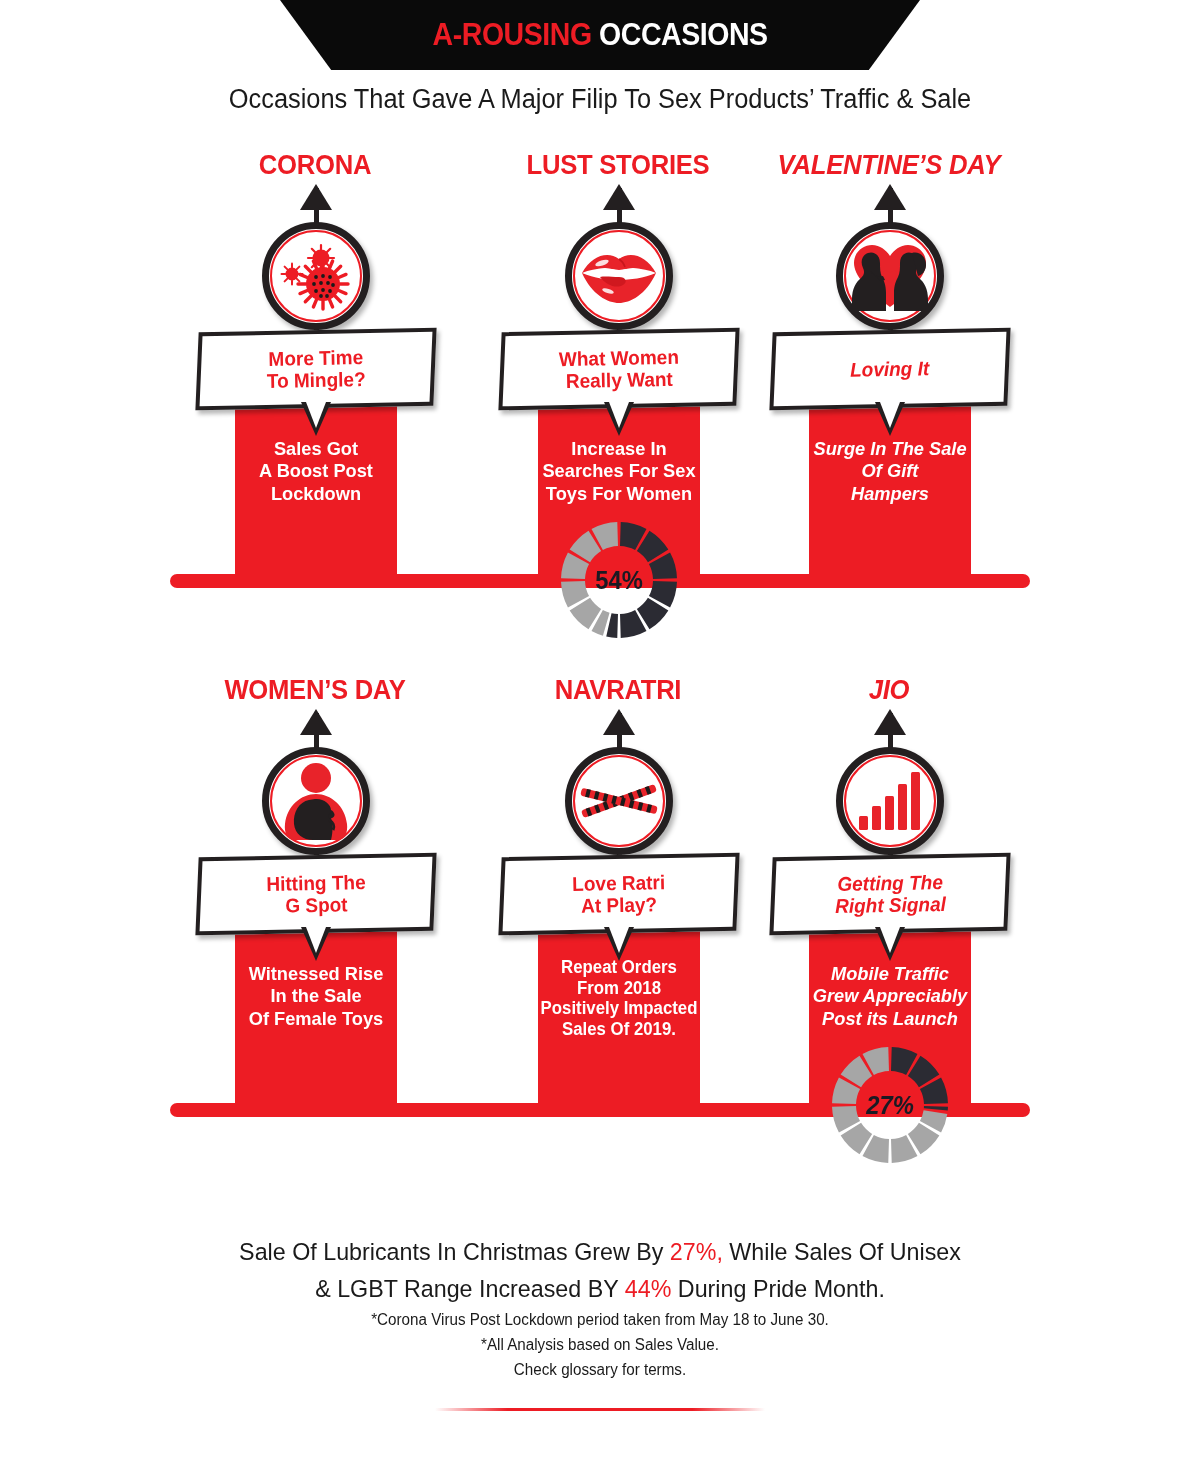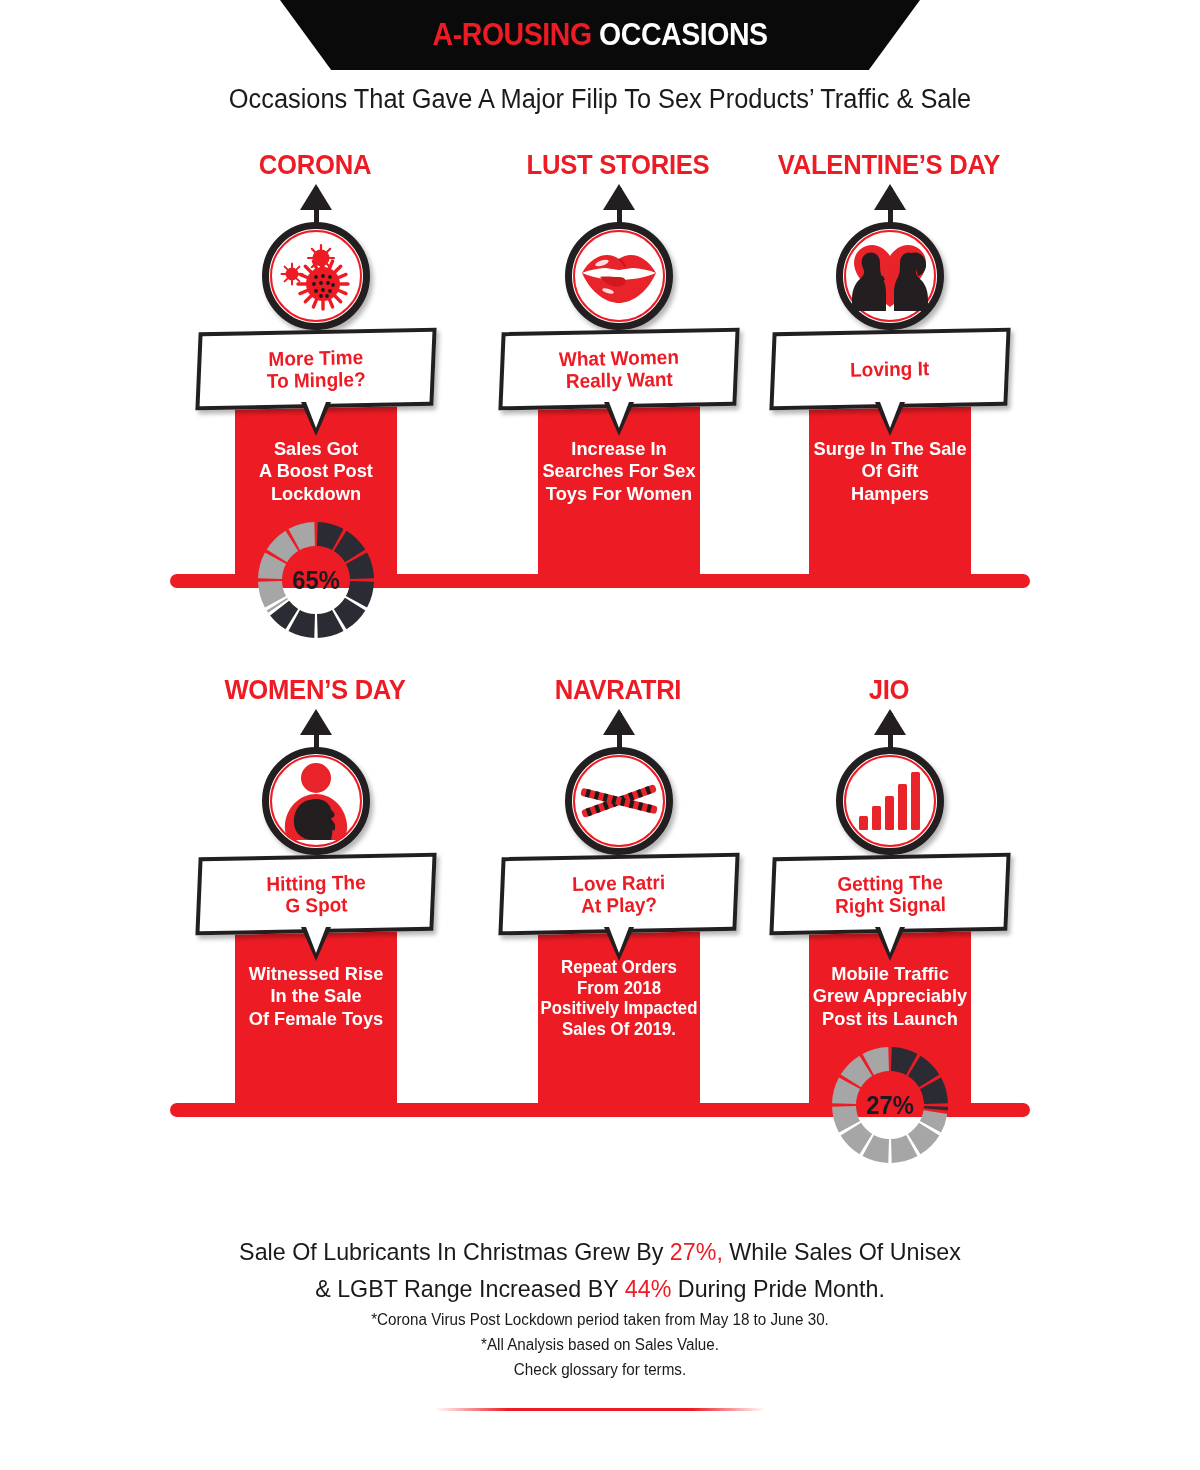--- a/index.html
+++ b/index.html
@@ -43,21 +43,21 @@
   .baseline {
     position: absolute; left: 170px; width: 860px; height: 14px;
     background: #ed1c24; border-radius: 7px;
   }
   .row-1 .baseline { top: 424px; }
   .row-2 .baseline { top: 428px; }
 
   .col { position: absolute; width: 300px; top: 0; height: 100%; }
   .col-0 { left: 165px; }
   .col-1 { left: 468px; }
-  .col-2 { left: 739px; }
+  .col-2 { left: 739px; font-style: italic; }
 
   .occ-title {
     position: absolute; top: 0; left: 0; width: 300px;
     text-align: center;
     color: #ed1c24; font-weight: bold; font-size: 27px;
     letter-spacing: -0.3px;
     transform: scaleX(0.95);
     white-space: nowrap;
   }
 
@@ -262,66 +262,66 @@
       </svg>
     </div>
     <div class="bubble">
       <div class="bubble-text">More Time
 To Mingle?</div>
     </div>
     <div class="bubble-tail"></div>
     <div class="col-desc">Sales Got
 A Boost Post
 Lockdown</div>
+  </div>
+
+  <div class="col col-1">
+    <div class="occ-title">LUST STORIES</div>
+    <div class="arrow-head"></div>
+    <div class="arrow-stem"></div>
+    <div class="red-col"></div>
+    <div class="icon-circle">
+      <svg width="82" height="58" viewBox="0 0 82 58">
+        <path d="M4 26 C14 8, 30 4, 41 12 C52 4, 68 8, 78 26 C68 48, 52 56, 41 56 C30 56, 14 48, 4 26 Z" fill="#e8232a"></path>
+        <path d="M4 26 C16 21, 30 20, 41 24 C52 20, 66 21, 78 26 C66 31, 52 33, 41 33 C30 33, 16 31, 4 26 Z" fill="#ffffff"></path>
+        <path d="M14 26 L20 22 L27 21 L34 22 L41 23 L48 22 L55 21 L62 22 L68 26 Z" fill="#ffffff"></path>
+        <path d="M22 30 C28 38, 38 42, 45 38 C50 35, 48 30, 41 30 C34 30, 27 29, 22 30 Z" fill="#d0181f"></path>
+        <g fill="#ffffff" opacity="0.85">
+          <ellipse cx="24" cy="16" rx="7" ry="2.6" transform="rotate(-18 24 16)"></ellipse>
+          <ellipse cx="30" cy="44" rx="6" ry="2.2" transform="rotate(18 30 44)"></ellipse>
+        </g>
+        <path d="M41 12 C44 14, 46 17, 47 20" stroke="#c8151c" stroke-width="1.6" fill="none"></path>
+      </svg>
+    </div>
+    <div class="bubble">
+      <div class="bubble-text">What Women
+Really Want</div>
+    </div>
+    <div class="bubble-tail"></div>
+    <div class="col-desc">Increase In
+Searches For Sex
+Toys For Women</div>
     <div class="donut">
       <svg width="120" height="120" viewBox="0 0 120 120">
           <path d="M61.720642156936435 2.0255281130757297 A58 58 0 0 1 87.49711612473274 8.932313496468602 L76.11899910760195 30.06376998068849 A34 34 0 0 0 61.00865229889377 26.014964755940944 Z" fill="#2b2b33"></path>
           <path d="M90.47735576219154 10.652955653405037 A58 58 0 0 1 109.34704434659497 29.522644237808468 L88.92757772041774 42.133963863542895 A34 34 0 0 0 77.8660361364571 31.072422279582263 Z" fill="#2b2b33"></path>
           <path d="M111.0676865035314 32.50288387526726 A58 58 0 0 1 117.97447188692428 58.27935784306358 L93.98503524405905 58.991347701106235 A34 34 0 0 0 89.93623001931151 43.88100089239805 Z" fill="#2b2b33"></path>
           <path d="M117.97447188692428 61.72064215693642 A58 58 0 0 1 111.0676865035314 87.49711612473274 L89.93623001931151 76.11899910760195 A34 34 0 0 0 93.98503524405905 61.008652298893765 Z" fill="#2b2b33"></path>
           <path d="M109.34704434659497 90.47735576219154 A58 58 0 0 1 90.47735576219154 109.34704434659497 L77.8660361364571 88.92757772041773 A34 34 0 0 0 88.92757772041774 77.8660361364571 Z" fill="#2b2b33"></path>
           <path d="M87.49711612473274 111.0676865035314 A58 58 0 0 1 61.720642156936435 117.97447188692428 L61.00865229889377 93.98503524405905 A34 34 0 0 0 76.11899910760195 89.93623001931151 Z" fill="#2b2b33"></path>
-          <path d="M58.27935784306357 117.97447188692428 A58 58 0 0 1 32.502883875267266 111.0676865035314 L43.88100089239805 89.93623001931151 A34 34 0 0 0 58.99134770110623 93.98503524405905 Z" fill="#2b2b33"></path>
-          <path d="M29.522644237808482 109.34704434659497 A58 58 0 0 1 14.10903508788558 95.4685683307782 L33.098399879105344 80.79191936631825 A34 34 0 0 0 42.1339638635429 88.92757772041774 Z" fill="#2b2b33"></path>
-          <path d="M12.0862989192457 92.68451083837915 A58 58 0 0 1 10.65295565340503 90.47735576219152 L31.07242227958226 77.8660361364571 A34 34 0 0 0 31.91265798714403 79.15988566387743 Z" fill="#a6a6a6"></path>
+          <path d="M58.27935784306357 117.97447188692428 A58 58 0 0 1 47.248920147535415 116.58100354885968 L52.52522905200352 93.16817449415913 A34 34 0 0 0 58.99134770110623 93.98503524405905 Z" fill="#2b2b33"></path>
+          <path d="M43.91575010846208 115.72519094114045 A58 58 0 0 1 32.502883875267266 111.0676865035314 L43.88100089239805 89.93623001931151 A34 34 0 0 0 50.57130178771915 92.6664912413582 Z" fill="#a6a6a6"></path>
+          <path d="M29.522644237808482 109.34704434659497 A58 58 0 0 1 10.65295565340503 90.47735576219152 L31.07242227958226 77.8660361364571 A34 34 0 0 0 42.1339638635429 88.92757772041774 Z" fill="#a6a6a6"></path>
           <path d="M8.932313496468616 87.49711612473277 A58 58 0 0 1 2.0255281130757297 61.72064215693643 L26.014964755940944 61.008652298893765 A34 34 0 0 0 30.063769980688498 76.11899910760197 Z" fill="#a6a6a6"></path>
           <path d="M2.0255281130757297 58.279357843063615 A58 58 0 0 1 8.932313496468595 32.50288387526727 L30.063769980688487 43.88100089239805 A34 34 0 0 0 26.014964755940944 58.99134770110626 Z" fill="#a6a6a6"></path>
           <path d="M10.652955653405023 29.52264423780849 A58 58 0 0 1 29.522644237808493 10.652955653405016 L42.13396386354291 31.07242227958225 A34 34 0 0 0 31.072422279582256 42.1339638635429 Z" fill="#a6a6a6"></path>
           <path d="M32.50288387526723 8.932313496468623 A58 58 0 0 1 58.27935784306357 2.0255281130757297 L58.99134770110623 26.014964755940944 A34 34 0 0 0 43.881000892398035 30.0637699806885 Z" fill="#a6a6a6"></path>
         </svg>
-      <div class="donut-label">65%</div>
-    </div>
-  </div>
-
-  <div class="col col-1">
-    <div class="occ-title">LUST STORIES</div>
-    <div class="arrow-head"></div>
-    <div class="arrow-stem"></div>
-    <div class="red-col"></div>
-    <div class="icon-circle">
-      <svg width="82" height="58" viewBox="0 0 82 58">
-        <path d="M4 26 C14 8, 30 4, 41 12 C52 4, 68 8, 78 26 C68 48, 52 56, 41 56 C30 56, 14 48, 4 26 Z" fill="#e8232a"></path>
-        <path d="M4 26 C16 21, 30 20, 41 24 C52 20, 66 21, 78 26 C66 31, 52 33, 41 33 C30 33, 16 31, 4 26 Z" fill="#ffffff"></path>
-        <path d="M14 26 L20 22 L27 21 L34 22 L41 23 L48 22 L55 21 L62 22 L68 26 Z" fill="#ffffff"></path>
-        <path d="M22 30 C28 38, 38 42, 45 38 C50 35, 48 30, 41 30 C34 30, 27 29, 22 30 Z" fill="#d0181f"></path>
-        <g fill="#ffffff" opacity="0.85">
-          <ellipse cx="24" cy="16" rx="7" ry="2.6" transform="rotate(-18 24 16)"></ellipse>
-          <ellipse cx="30" cy="44" rx="6" ry="2.2" transform="rotate(18 30 44)"></ellipse>
-        </g>
-        <path d="M41 12 C44 14, 46 17, 47 20" stroke="#c8151c" stroke-width="1.6" fill="none"></path>
-      </svg>
-    </div>
-    <div class="bubble">
-      <div class="bubble-text">What Women
-Really Want</div>
-    </div>
-    <div class="bubble-tail"></div>
-    <div class="col-desc">Increase In
-Searches For Sex
-Toys For Women</div>
+      <div class="donut-label">54%</div>
+    </div>
   </div>
 
   <div class="col col-2">
     <div class="occ-title">VALENTINE’S DAY</div>
     <div class="arrow-head"></div>
     <div class="arrow-stem"></div>
     <div class="red-col"></div>
     <div class="icon-circle">
       <svg width="80" height="70" viewBox="0 0 80 70">
         <path d="M40 66 C16 48, 4 34, 4 22 C4 11, 13 4, 22 4 C30 4, 36 9, 40 15 C44 9, 50 4, 58 4 C67 4, 76 11, 76 22 C76 34, 64 48, 40 66 Z" fill="#e8232a"></path>

